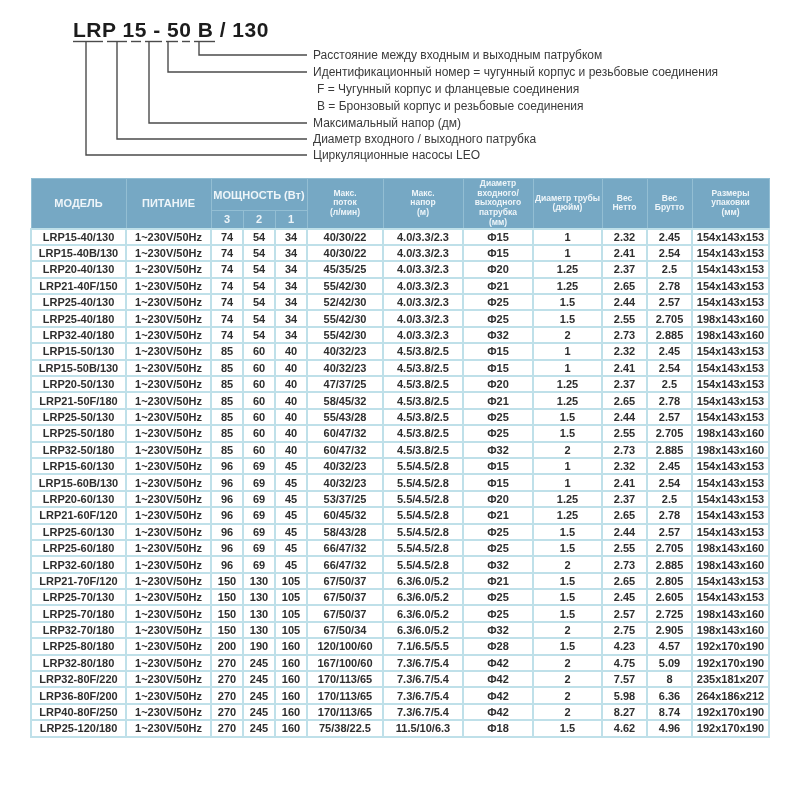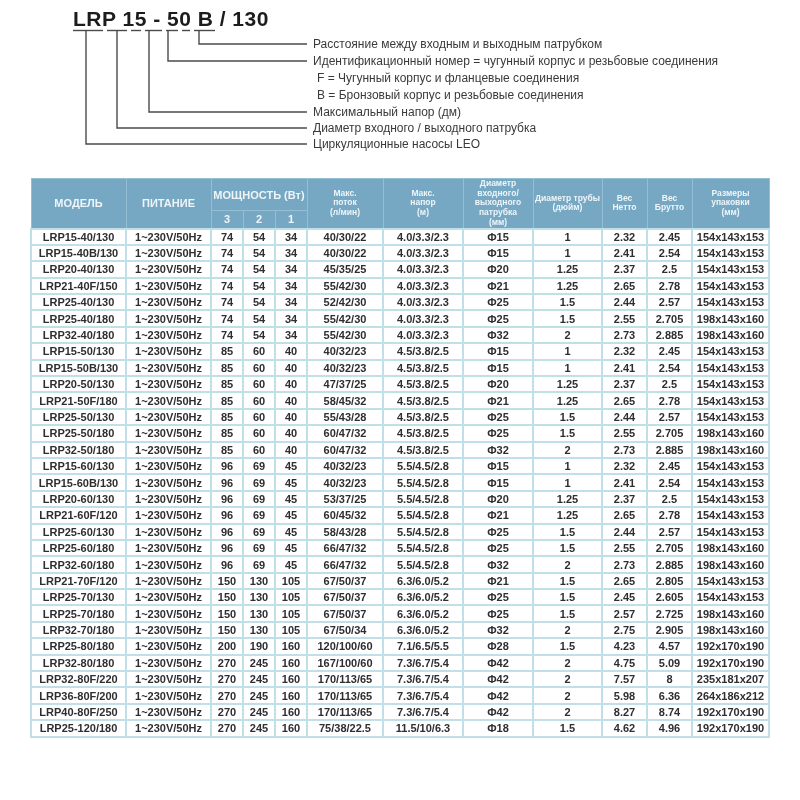--- a/index.html
+++ b/index.html
@@ -6,21 +6,21 @@
   html, body { background: #ffffff; }
   body {
     width: 800px; height: 800px;
     font-family: "Liberation Sans", "DejaVu Sans", sans-serif;
     position: relative;
     overflow: hidden;
   }
   .page { position: relative; width: 800px; height: 800px; background: #fff; }
 
   
-  .diagram { position: absolute; left: 0; top: 4px; width: 760px; height: 176px; }
+  .diagram { position: absolute; left: 0; top: 15px; width: 760px; height: 176px; }
   .diagram-title {
     position: absolute; left: 73px; top: 3px;
     font-size: 21px; font-weight: bold; color: #1c1c1c;
     letter-spacing: 0.5px; white-space: nowrap;
   }
   .callout-svg { position: absolute; left: 0; top: 0; pointer-events: none; }
   .callout {
     position: absolute; left: 313px;
     font-size: 12px; line-height: 14px; color: #3a3a3a;
     white-space: nowrap;

